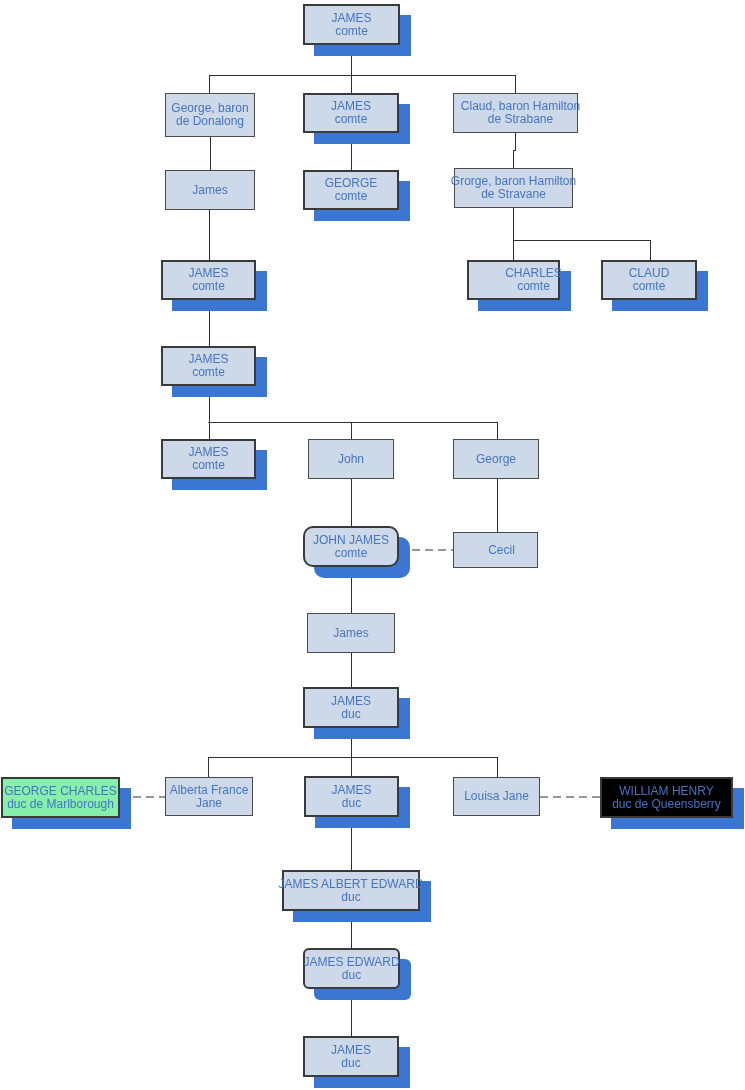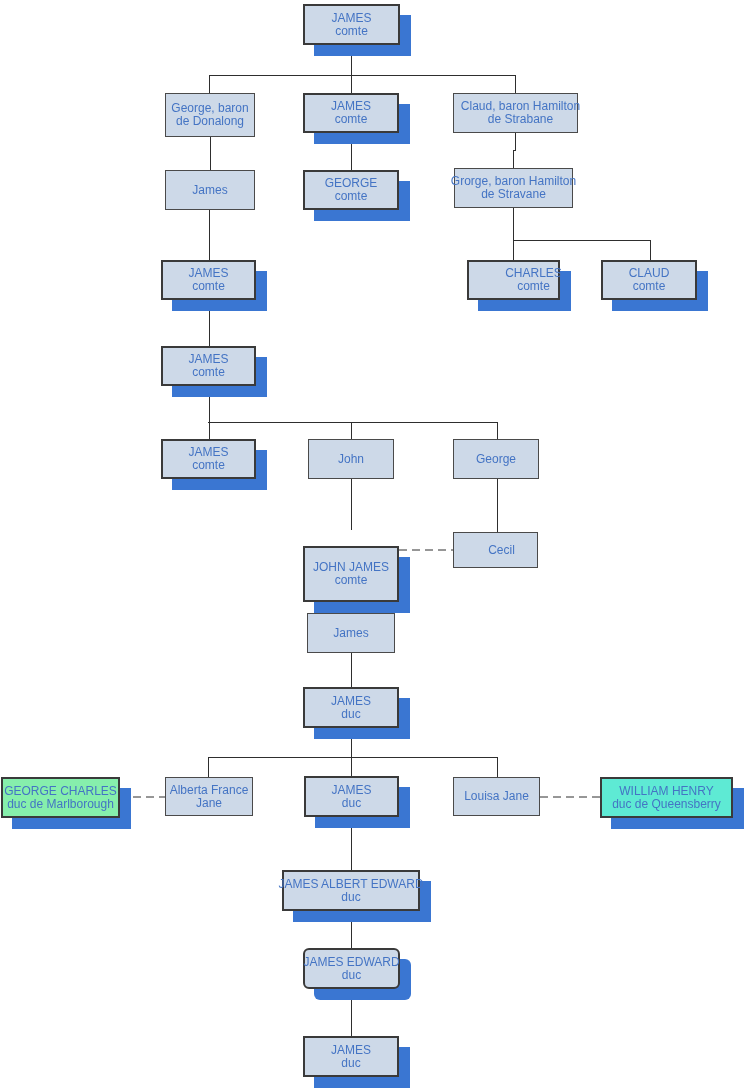--- a/index.html
+++ b/index.html
@@ -122,21 +122,21 @@
       <div class="node main" style="left: 161px; top: 439px; width: 95px; height: 40px; background: rgb(205, 217, 232); color: rgb(68, 116, 196);">
         <div>JAMES</div>
         <div>comte</div>
       </div>
       <div class="node" style="left: 308px; top: 439px; width: 86px; height: 40px; background: rgb(205, 217, 232); color: rgb(68, 116, 196);">
         <div>John</div>
       </div>
       <div class="node" style="left: 453px; top: 439px; width: 86px; height: 40px; background: rgb(205, 217, 232); color: rgb(68, 116, 196);">
         <div>George</div>
       </div>
-      <div class="node main" style="left: 303px; top: 546px; width: 96px; height: 56px; background: rgb(205, 217, 232); color: rgb(68, 116, 196);">
+      <div class="node main" style="left: 303px; top: 526px; width: 96px; height: 41px; background: rgb(205, 217, 232); color: rgb(68, 116, 196); border-radius: 10px;">
         <div>JOHN JAMES</div>
         <div>comte</div>
       </div>
       <div class="node" style="left: 453px; top: 532px; width: 85px; height: 36px; background: rgb(205, 217, 232); color: rgb(68, 116, 196); padding-left: 12px;">
         <div>Cecil</div>
       </div>
       <div class="node" style="left: 307px; top: 613px; width: 88px; height: 40px; background: rgb(205, 217, 232); color: rgb(68, 116, 196);">
         <div>James</div>
       </div>
       <div class="node main" style="left: 303px; top: 687px; width: 96px; height: 41px; background: rgb(205, 217, 232); color: rgb(68, 116, 196);">
@@ -151,21 +151,21 @@
         <div>Alberta France</div>
         <div>Jane</div>
       </div>
       <div class="node main" style="left: 304px; top: 776px; width: 95px; height: 41px; background: rgb(205, 217, 232); color: rgb(68, 116, 196);">
         <div>JAMES</div>
         <div>duc</div>
       </div>
       <div class="node" style="left: 453px; top: 777px; width: 87px; height: 39px; background: rgb(205, 217, 232); color: rgb(68, 116, 196);">
         <div>Louisa Jane</div>
       </div>
-      <div class="node main" style="left: 600px; top: 777px; width: 133px; height: 41px; background: #5eead4; color: rgb(68, 116, 196);">
+      <div class="node main" style="left: 600px; top: 777px; width: 133px; height: 41px; background: #000000; color: rgb(68, 116, 196);">
         <div>WILLIAM HENRY</div>
         <div>duc de Queensberry</div>
       </div>
       <div class="node main" style="left: 282px; top: 870px; width: 138px; height: 41px; background: rgb(205, 217, 232); color: rgb(68, 116, 196);">
         <div>JAMES ALBERT EDWARD</div>
         <div>duc</div>
       </div>
       <div class="node main" style="left: 303px; top: 948px; width: 97px; height: 41px; background: rgb(205, 217, 232); color: rgb(68, 116, 196); border-radius: 6px;">
         <div>JAMES EDWARD</div>
         <div>duc</div>

